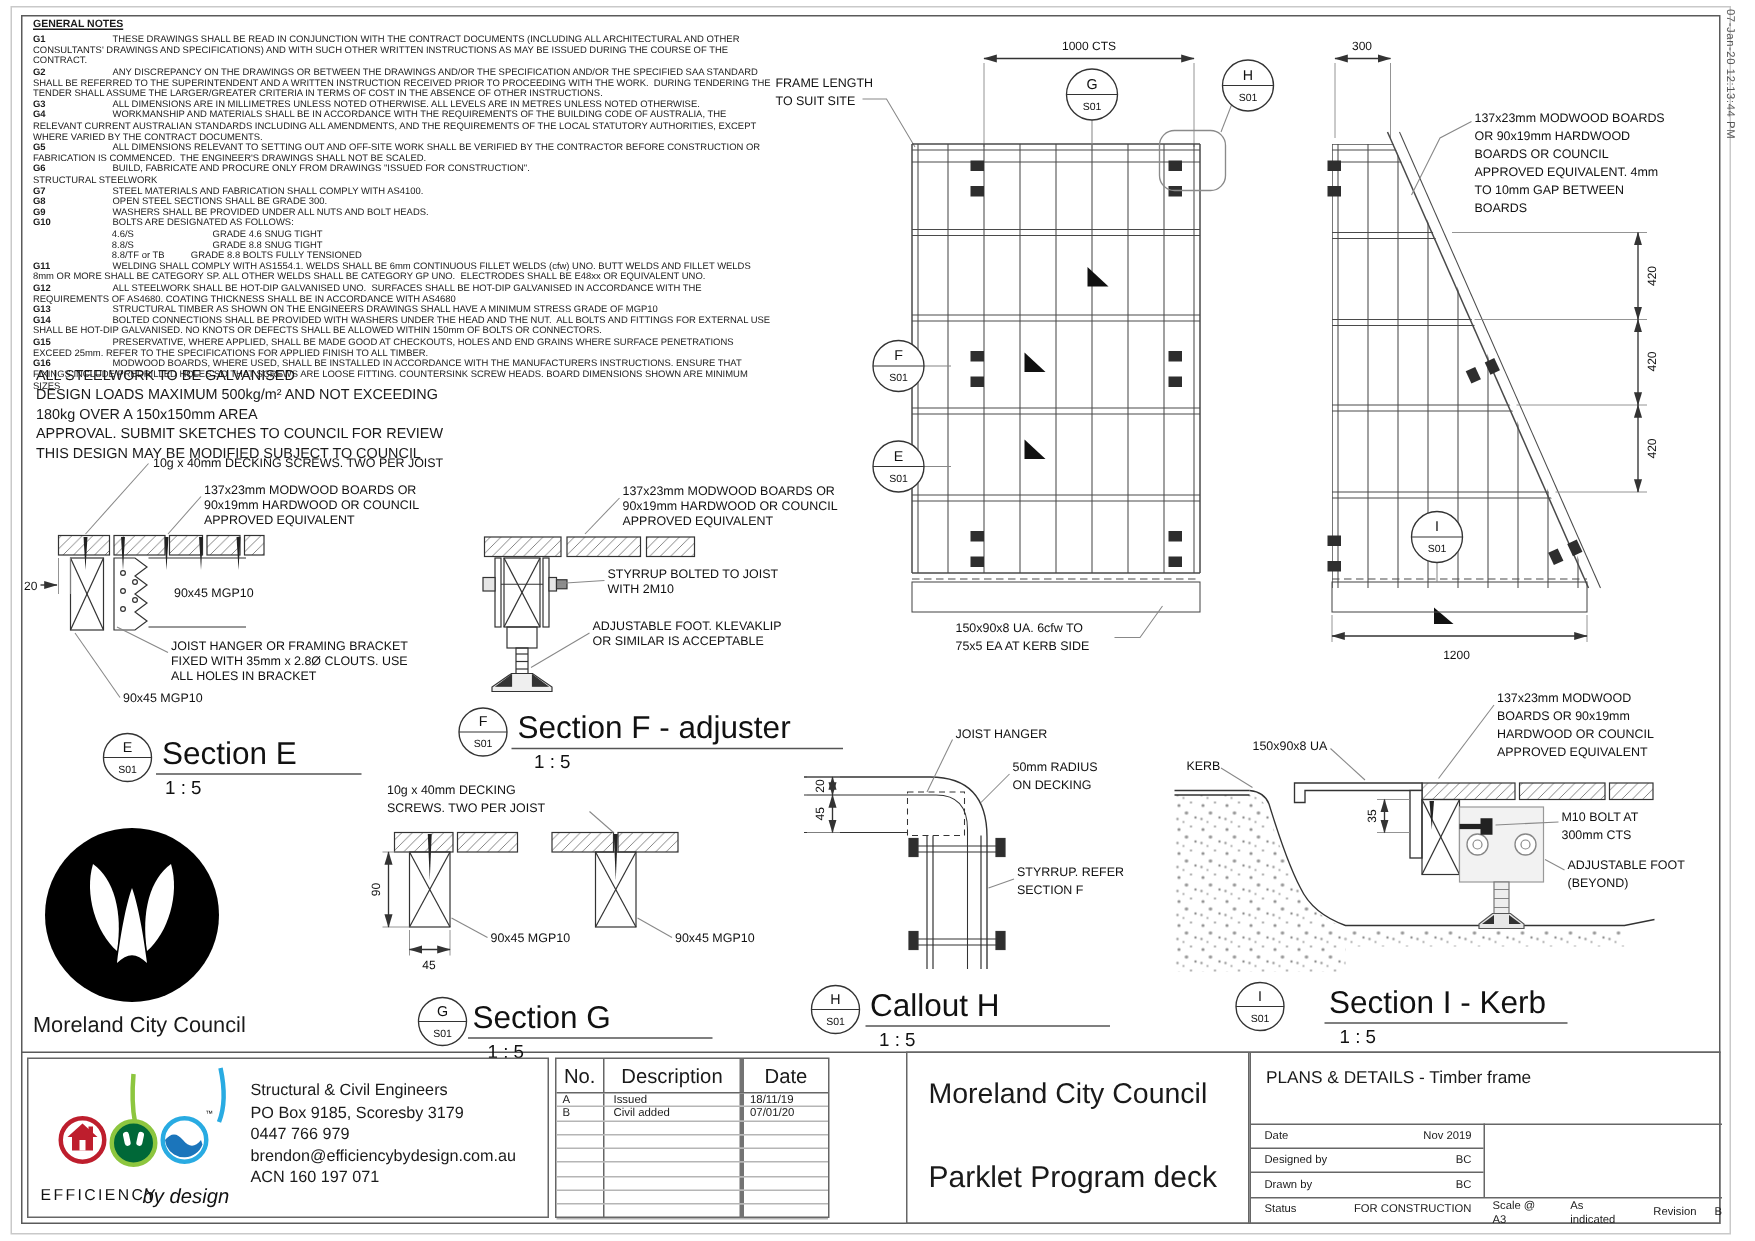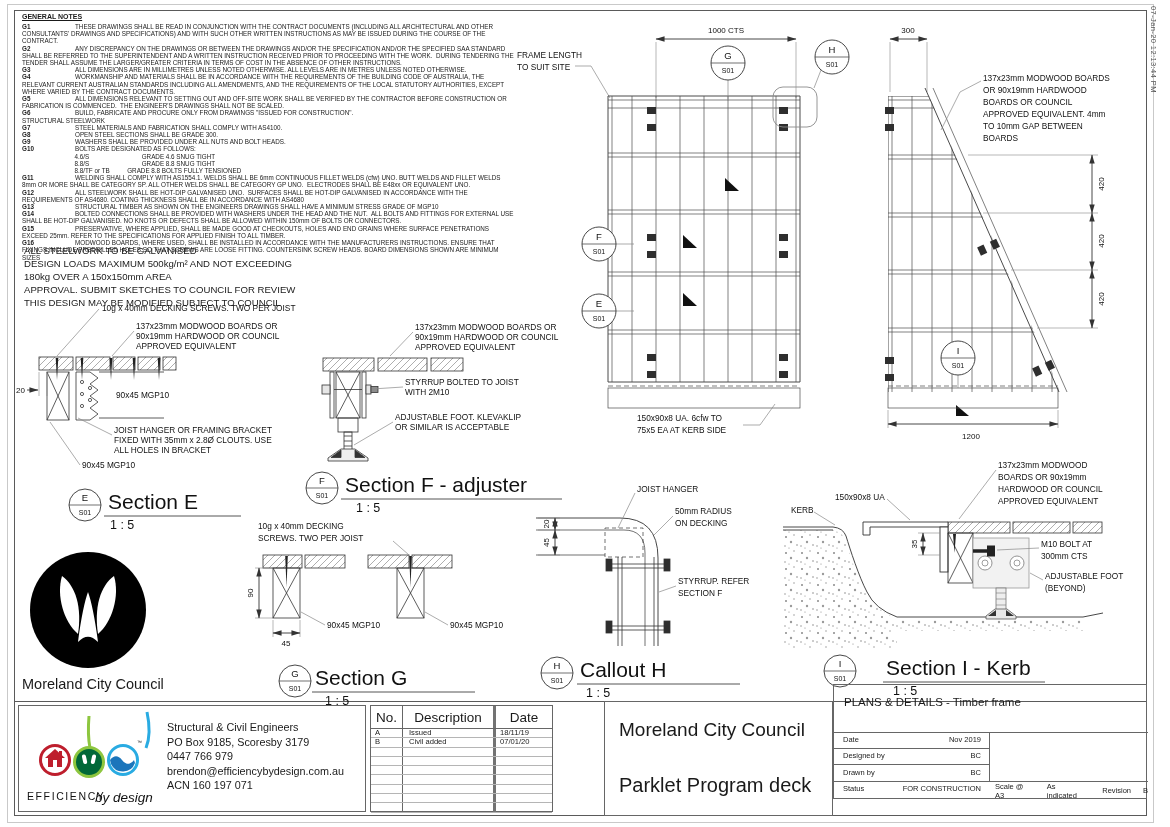--- a/index.html
+++ b/index.html
@@ -35,21 +35,21 @@
   .rev-head .rc1,.rev-row .rc1{width:32px;border-right:1px solid #666}
   .rev-head .rc2,.rev-row .rc2{flex:1;border-right:3px solid #737373}
   .rev-head .rc3,.rev-row .rc3{width:56px}
   .rev-row{display:flex;height:9.3px;line-height:8.8px;border-bottom:1px solid #b5b5b5}
   .rev-row .rc1{padding-left:4px}
   .rev-row .rc2{padding-left:6px}
   .rev-row .rc3{padding-left:4px}
   #proj-box{left:604px;top:701px;width:229px;height:115px;border:1px solid #666}
   .proj-client{position:absolute;left:14px;top:17px;font-size:19px;white-space:nowrap}
   .proj-name{position:absolute;left:14px;top:72px;font-size:20px;white-space:nowrap}
-  #sheet-box{left:833px;top:684px;width:314px;height:115px;border:1px solid #666}
+  #sheet-box{left:833px;top:701px;width:314px;height:115px;border:1px solid #666}
   .sh-title{position:absolute;left:10px;top:11px;font-size:11.5px;white-space:nowrap}
   .sh-l{position:absolute;background:#666}
   #sh-fields{position:absolute;left:0;top:47px;width:155px}
   .sh-row{position:relative;height:16.3px;line-height:16.3px;font-size:7.5px}
   .sh-lab{position:absolute;left:9px}
   .sh-val{position:absolute;right:8px}
   .sh-num{position:absolute;left:155px;top:47px;width:159px;height:49px;display:flex;align-items:center;justify-content:center;font-size:23.5px;letter-spacing:.5px;white-space:nowrap}
   .sh-scale{position:absolute;left:155px;top:96px;width:159px;height:19px;display:flex;align-items:center;font-size:7.5px}
   .sh-scale .s1{margin-left:6px}.sh-scale .s2{margin-left:14px}.sh-scale .s3{margin-left:16px}.sh-scale .s4{margin-left:12px}
   #timestamp{left:1149px;top:6px;writing-mode:vertical-rl;font-size:7.5px;color:#555;letter-spacing:.4px}

